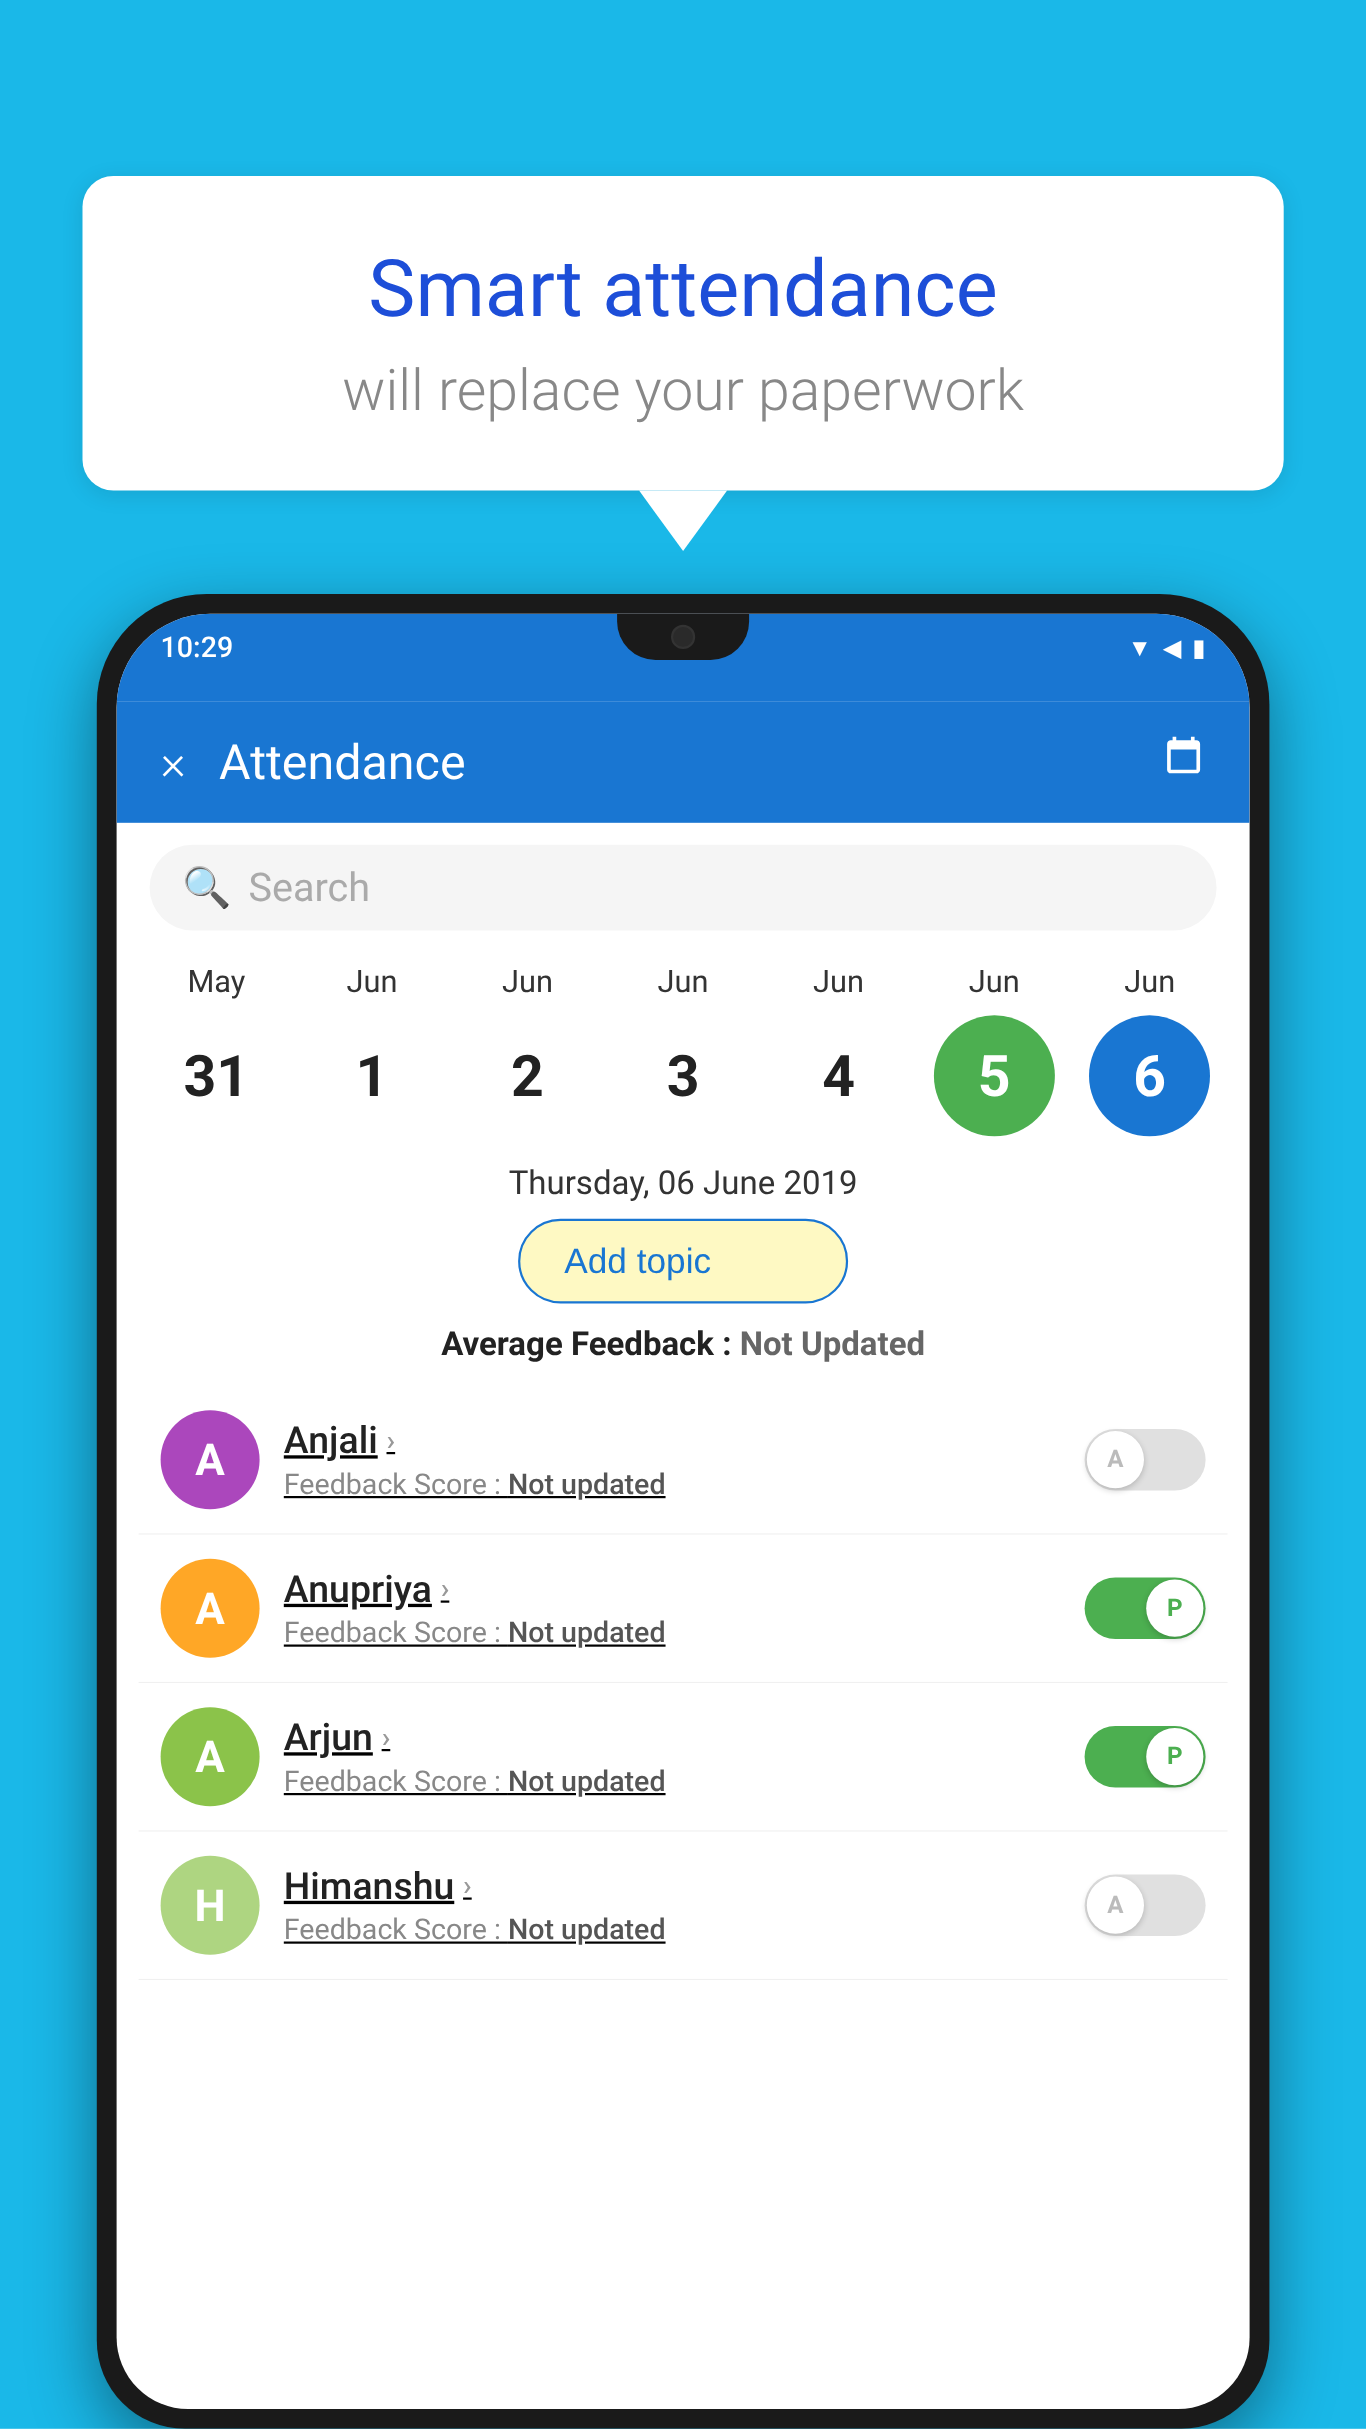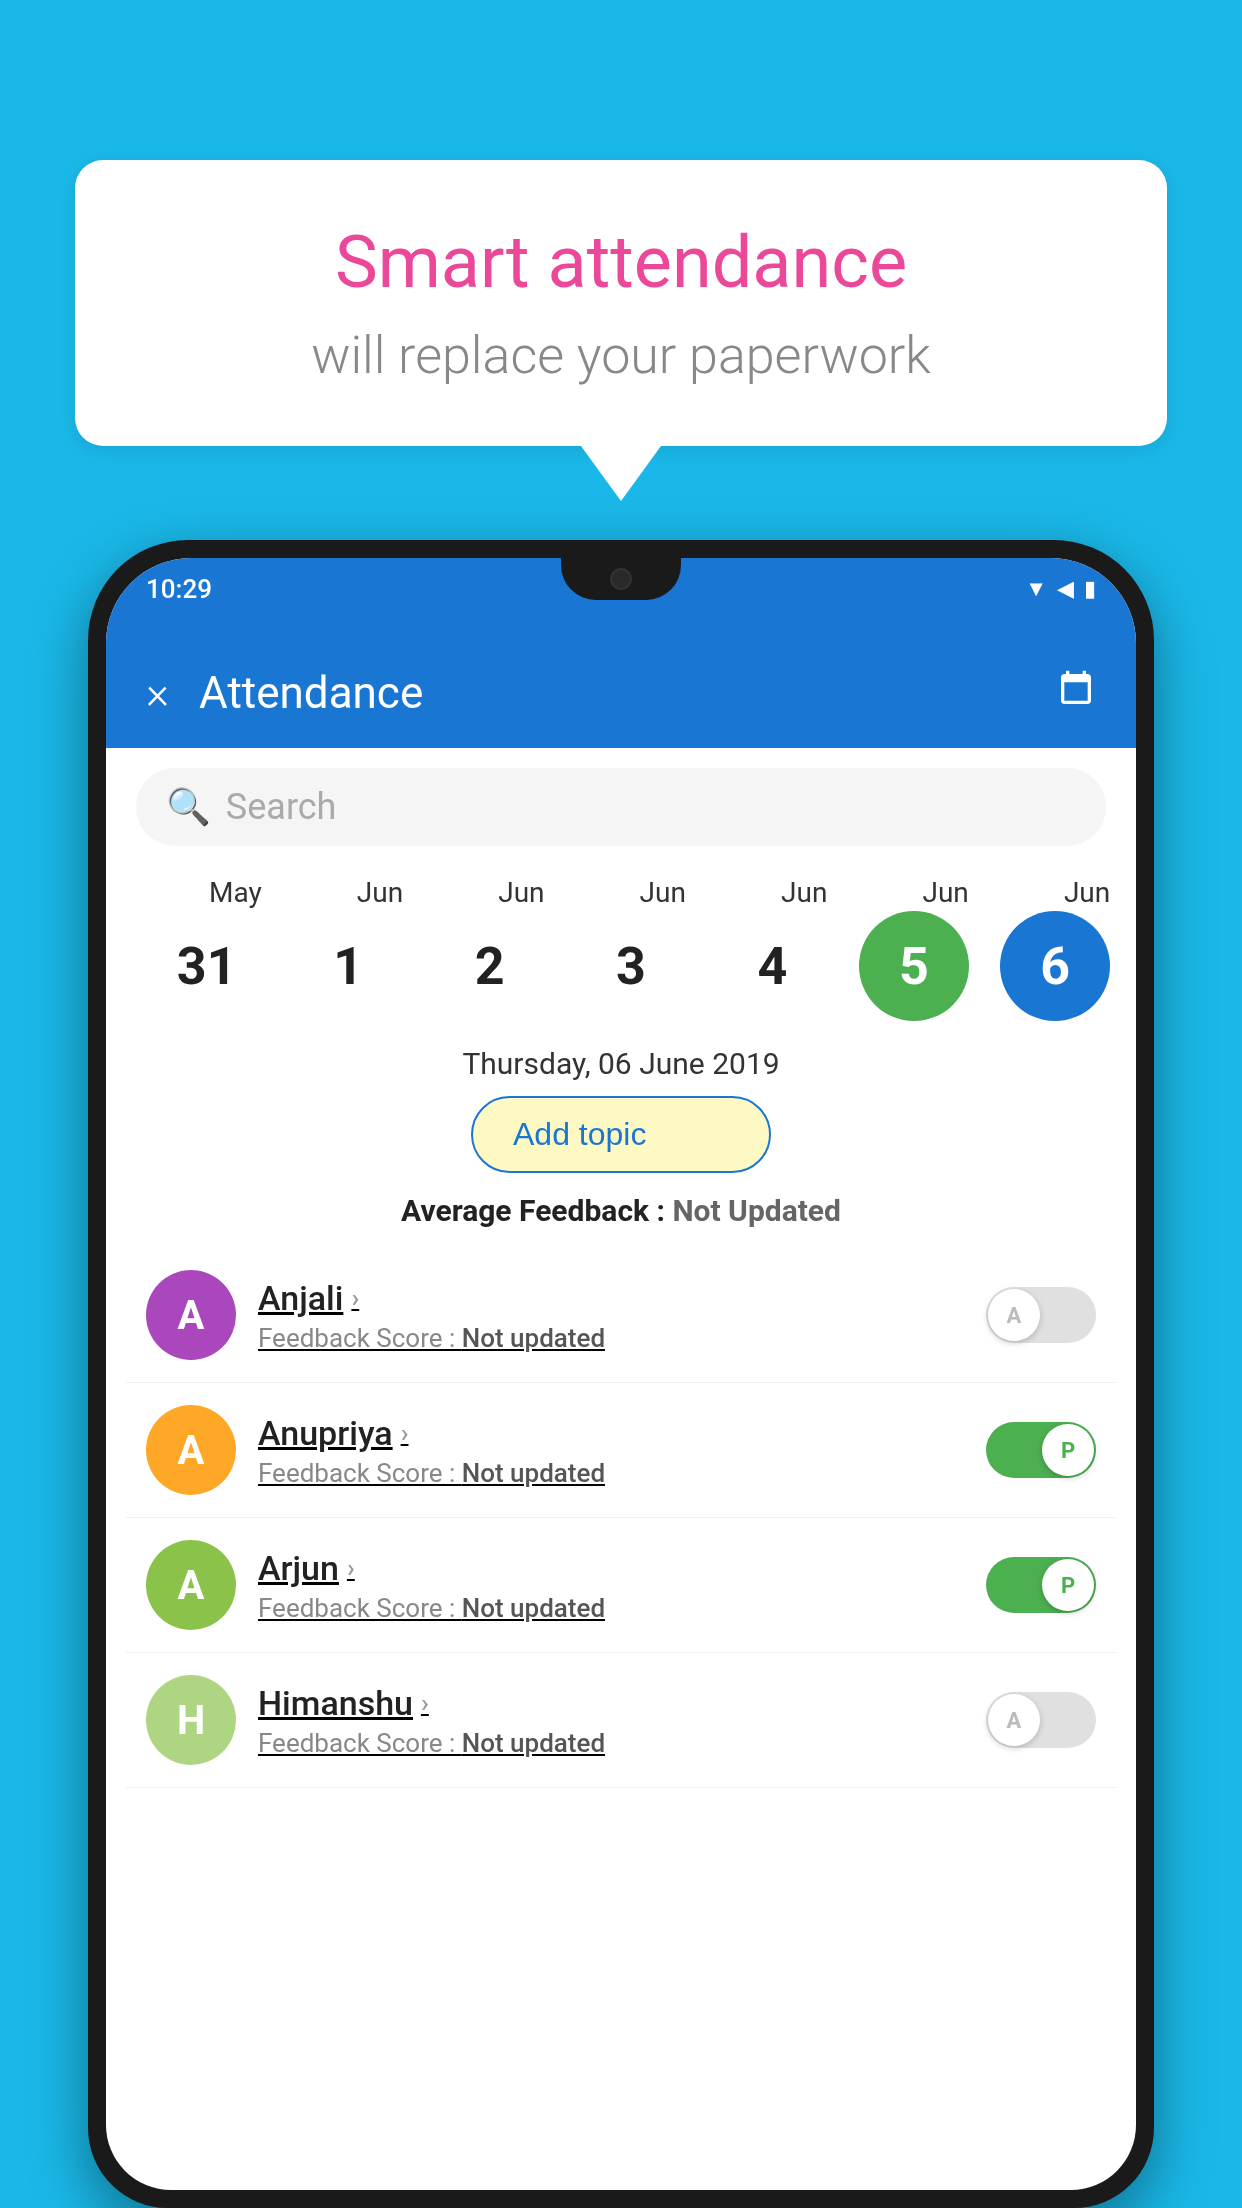--- a/index.html
+++ b/index.html
@@ -21,21 +21,21 @@
     }
     .speech-bubble {
       background: white;
       border-radius: 28px;
       padding: 60px 70px;
       text-align: center;
       box-shadow: 0 4px 20px rgba(0,0,0,0.1);
     }
     .speech-bubble-title {
       font-size: 72px;
-      color: #ec4899;
+      color: #1d4ed8;
       font-weight: 400;
       margin-bottom: 20px;
     }
     .speech-bubble-subtitle {
       font-size: 52px;
       color: #888;
       font-weight: 300;
     }
     .speech-bubble-tail {
       width: 0;
@@ -167,22 +167,22 @@
     
     .calendar-strip {
       padding: 10px 20px 15px;
       display: flex;
       justify-content: space-around;
       align-items: center;
     }
     .calendar-day {
       display: flex;
       flex-direction: column;
-      align-items: flex-end;
-      gap: 2px;
+      align-items: center;
+      gap: 14px;
       width: 130px;
     }
     .cal-month {
       font-size: 28px;
       color: #333;
       font-weight: 400;
     }
     .cal-date {
       font-size: 52px;
       font-weight: 700;

